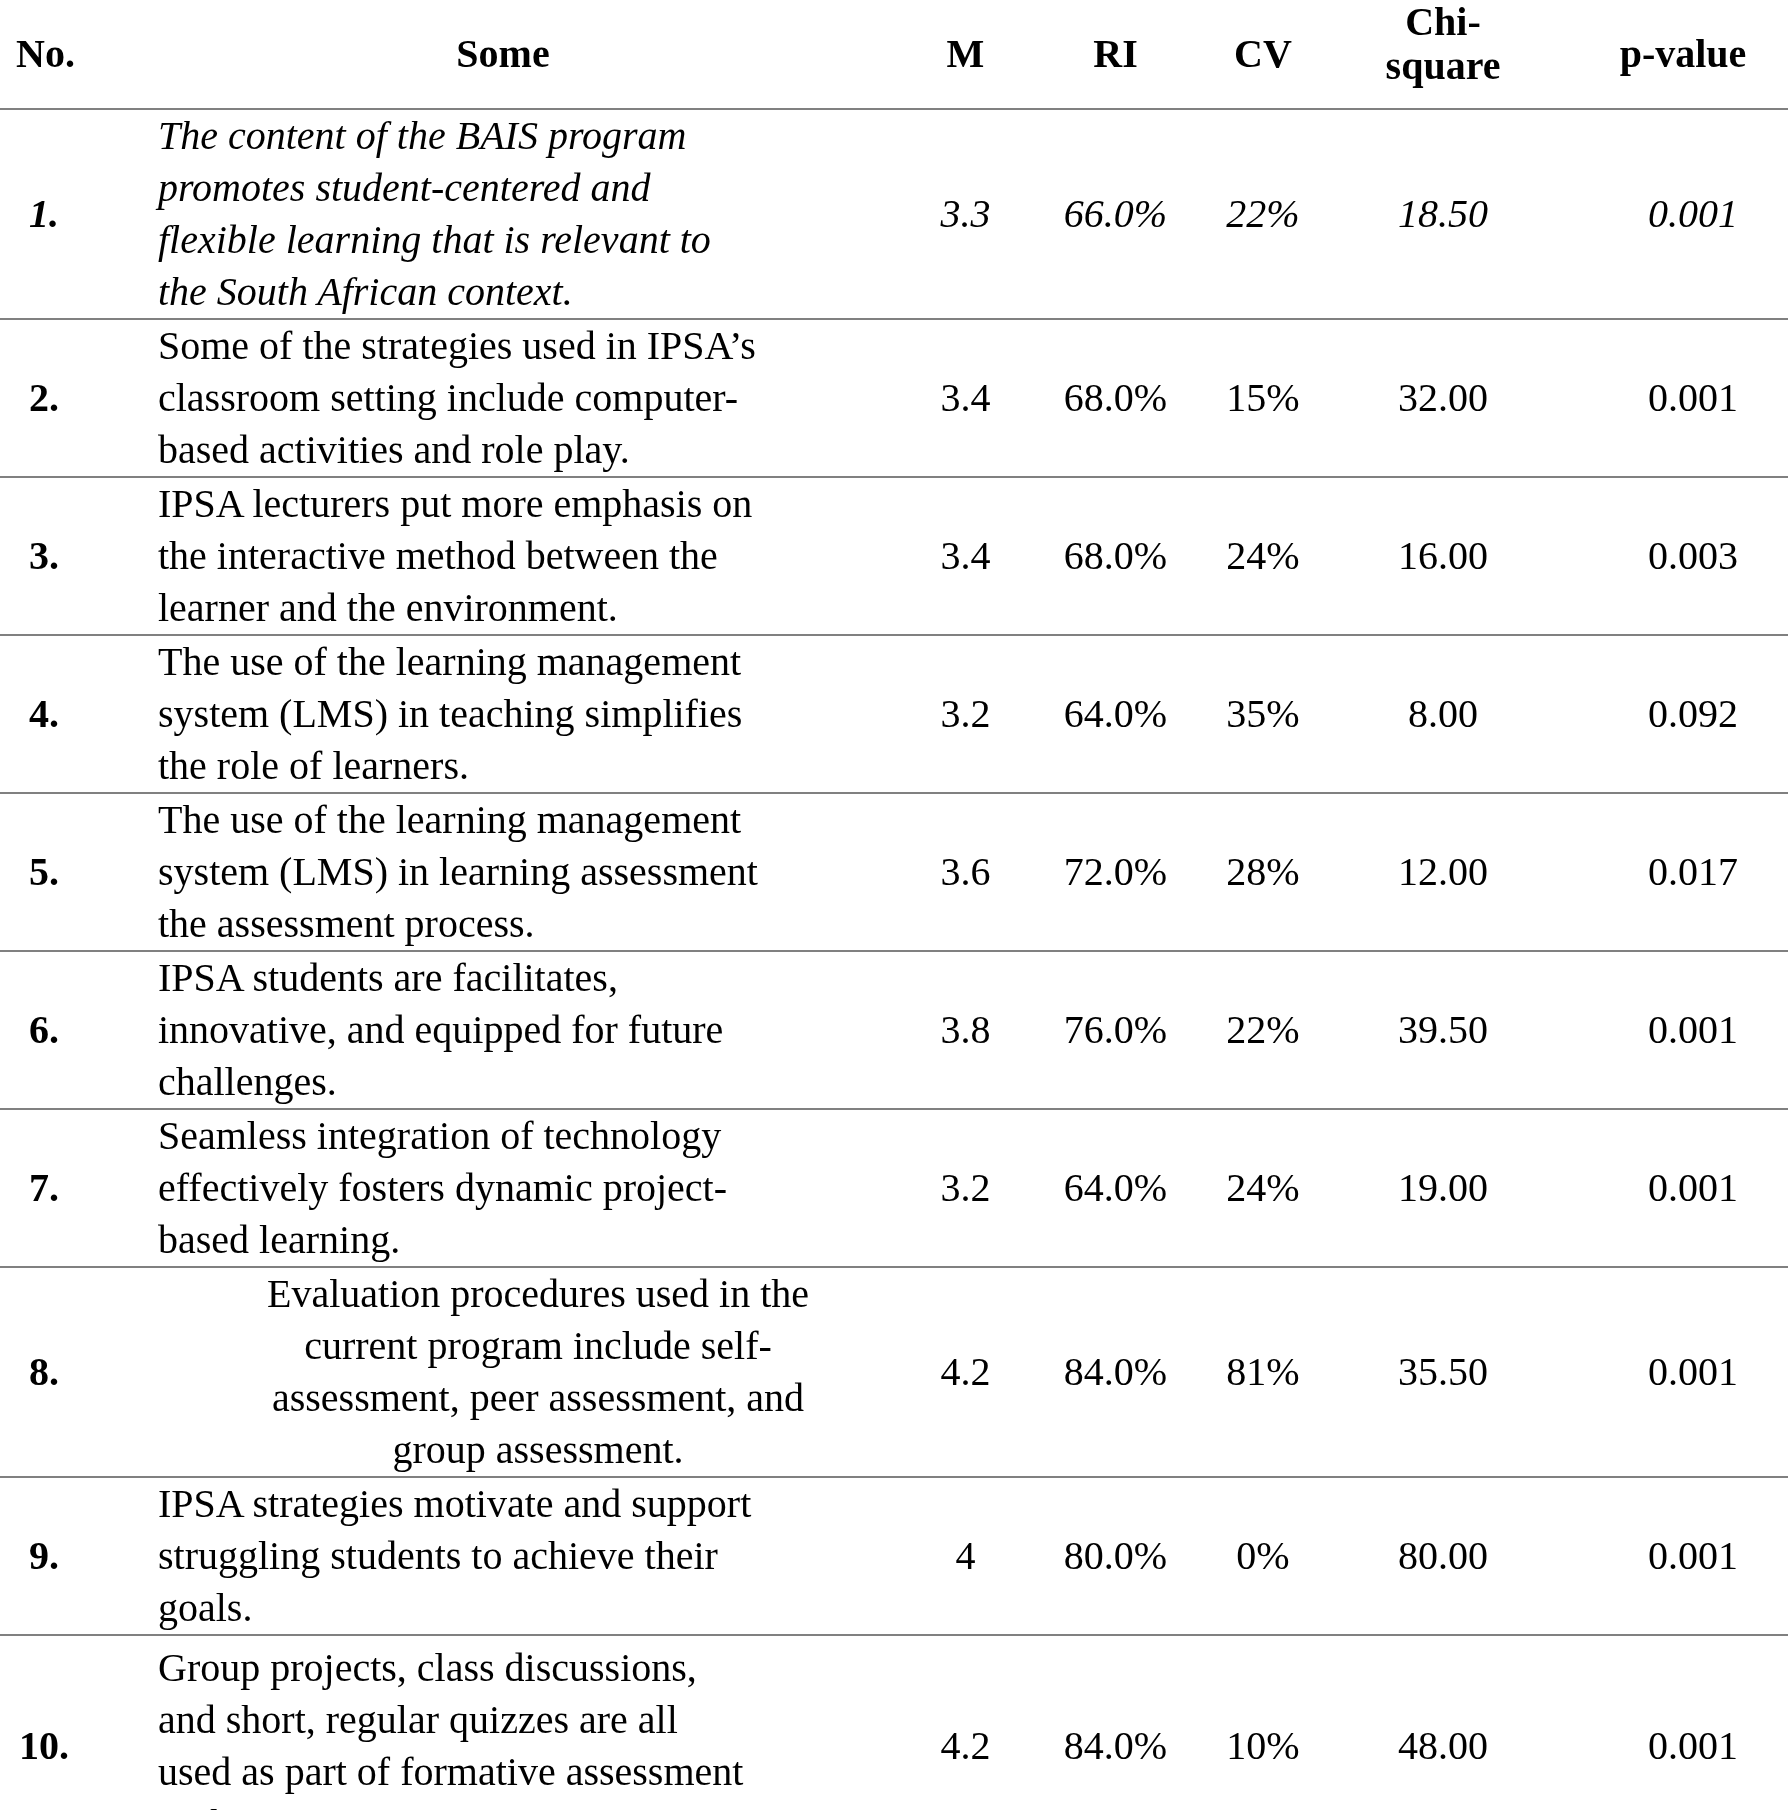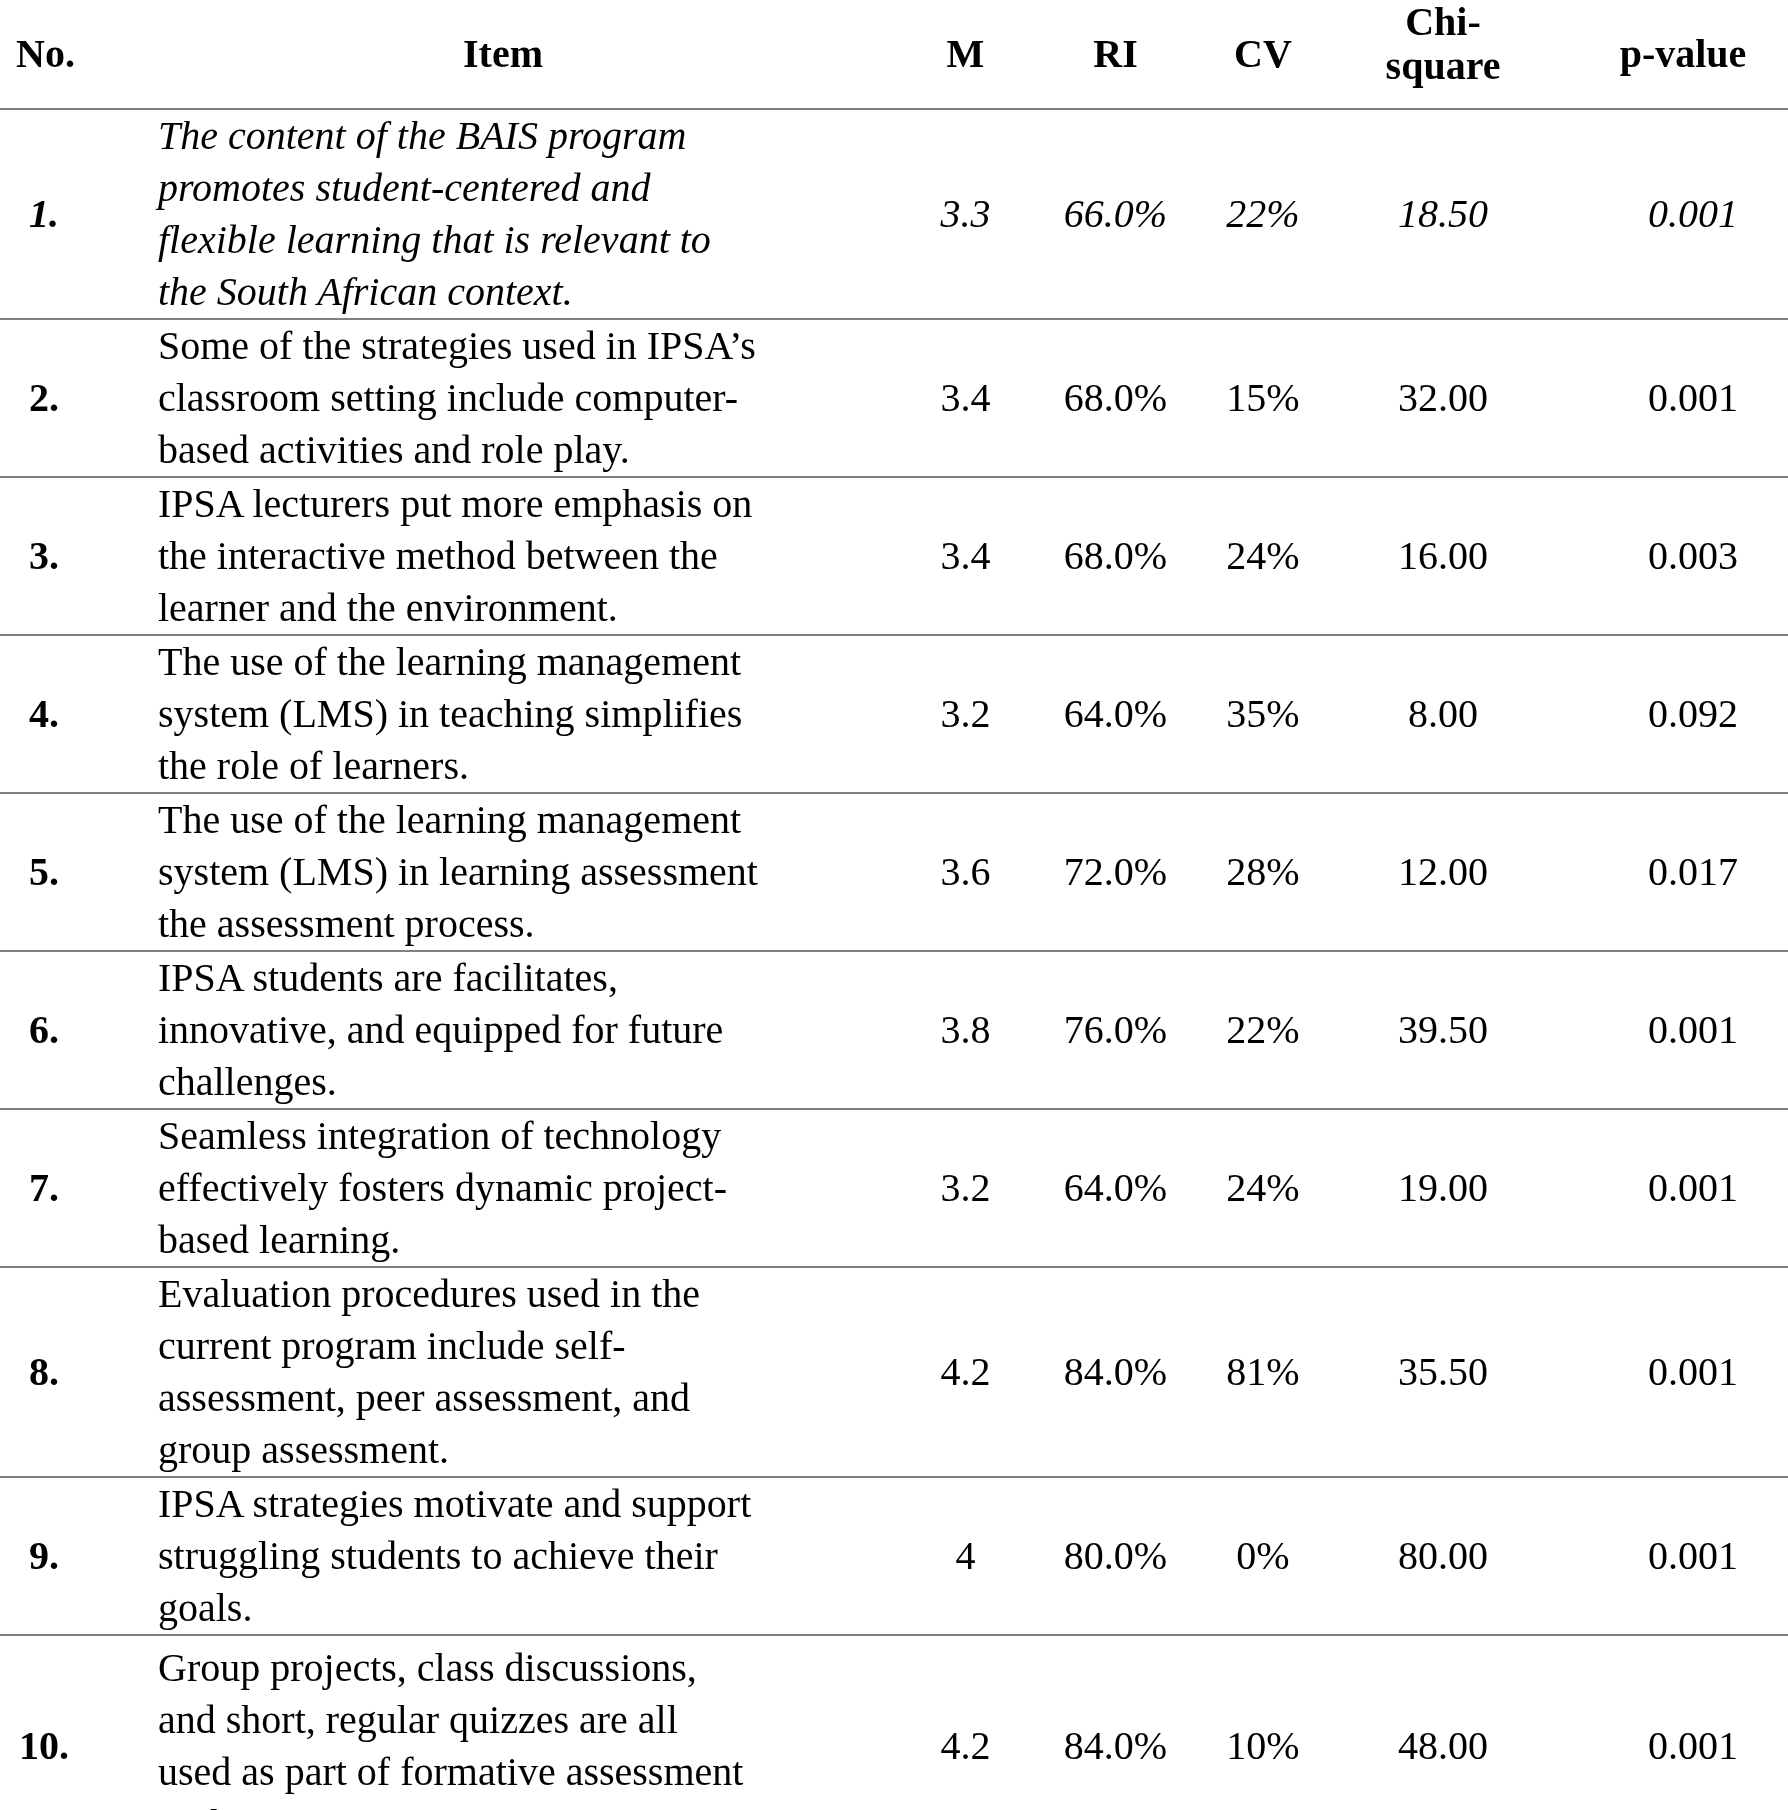--- a/index.html
+++ b/index.html
@@ -62,21 +62,21 @@
     td.num { text-align: center; }
     td.p { text-align: center; padding-left: 20px; margin-top: 17px; }
 
     tr.r1 td { height: 208px; font-style: italic; }
     tr.r2 td { height: 156px; }
     tr.r3 td { height: 156px; }
     tr.r4 td { height: 156px; }
     tr.r5 td { height: 156px; }
     tr.r6 td { height: 156px; }
     tr.r7 td { height: 156px; }
-    tr.r8 td { height: 206px; }
+    tr.r8 td { height: 206px; text-align: center; }
     tr.r9 td { height: 156px; }
     tr.r10 td { height: 220px; }
 
     .item-line { display: block; white-space: nowrap; }
   </style>
 </head>
 <body>
 
 <table class="data-table">
   <colgroup>
@@ -84,21 +84,21 @@
       <col class="c-item">
       <col class="c-m">
       <col class="c-ri">
       <col class="c-cv">
       <col class="c-chi">
       <col class="c-p">
   </colgroup>
   <thead>
     <tr>
       <th class="h-no">No.</th>
-      <th>Item</th>
+      <th>Some</th>
       <th>M</th>
       <th>RI</th>
       <th>CV</th>
       <th class="h-chi">
         <span class="item-line">Chi-</span>
         <span class="item-line">square</span>
       </th>
       <th>p-value</th>
     </tr>
   </thead>

